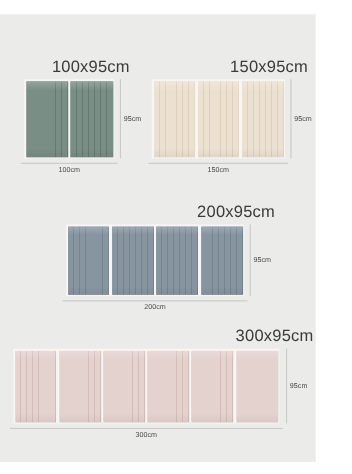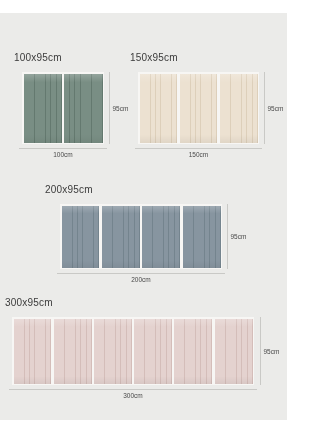--- a/index.html
+++ b/index.html
@@ -37,22 +37,22 @@
   
   .block {
     position: absolute;
   }
 
   .block-title {
     position: absolute;
     left: 0;
     top: 0;
     width: 100%;
-    text-align: left;
-    font-size: 10px;
+    text-align: right;
+    font-size: 15px;
     letter-spacing: 0.2px;
     color: #3b3b3b;
     white-space: nowrap;
   }
 
   
   .rug {
     position: absolute;
     display: flex;
     background: #f7f6f4;

